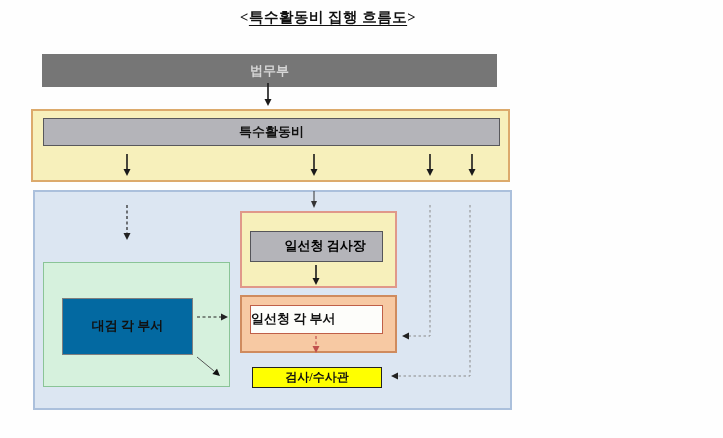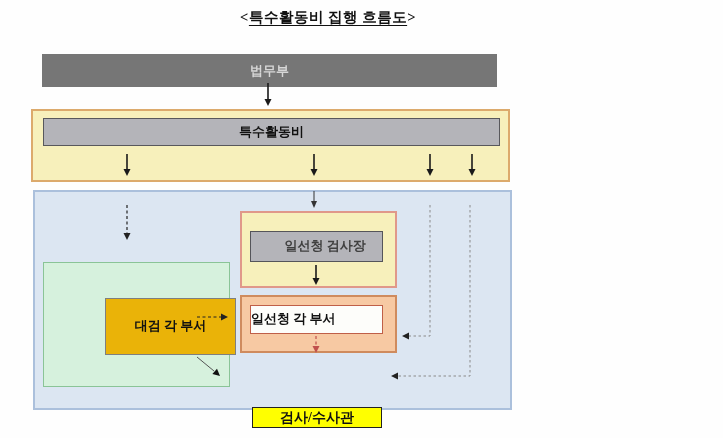--- a/index.html
+++ b/index.html
@@ -24,40 +24,40 @@
     left:43px;top:118px;width:457px;height:28px;background:#b4b4b9;border:1px solid #58585c;
     color:#111;font-weight:bold;font-size:13px;text-align:center;line-height:26px;
   }
   #blue-container{
     left:33px;top:190px;width:479px;height:220px;background:#dce6f2;border:2px solid #abc0dc;
   }
   #green-box{
     left:43px;top:262px;width:187px;height:125px;background:#d6f1dd;border:1.5px solid #8ac497;
   }
   #supreme-box{
-    left:62px;top:298px;width:131px;height:57px;background:#eab308;border:1.5px solid #7f7f7f;
-    color:#111;font-weight:bold;font-size:13px;text-align:center;line-height:54px;white-space:nowrap;margin-left:43px;
+    left:62px;top:298px;width:131px;height:57px;background:#0369a1;border:1.5px solid #7f7f7f;
+    color:#111;font-weight:bold;font-size:13px;text-align:center;line-height:54px;white-space:nowrap;
   }
   #fc-container{
     left:240px;top:211px;width:157px;height:77px;background:#f7f0bb;border:2px solid #e0988a;
   }
   #fc-box{
     left:250px;top:231px;width:133px;height:31px;background:#b4b4b9;border:1.5px solid #55555a;
-    color:#404040;font-weight:bold;font-size:13px;text-align:center;line-height:28px;white-space:nowrap;padding-left:17px;
+    color:#000000;font-weight:bold;font-size:13px;text-align:center;line-height:28px;white-space:nowrap;padding-left:17px;
   }
   #fd-container{
     left:240px;top:295px;width:157px;height:58px;background:#f7c9a3;border:2px solid #cf8b5e;
   }
   #fd-box{
     left:250px;top:305px;width:133px;height:29px;background:#fdfdfa;border:1.5px solid #bf5f48;
     color:#111;font-weight:bold;font-size:13px;text-align:left;line-height:26px;white-space:nowrap;
   }
   #pi-box{
     left:252px;top:367px;width:130px;height:21px;background:#ffff00;border:1px solid #222;
-    color:#111;font-weight:bold;font-size:14px;text-align:center;line-height:19px;white-space:nowrap;margin-top:40px;
+    color:#111;font-weight:bold;font-size:12px;text-align:center;line-height:19px;white-space:nowrap;
   }
   #arrow-layer{left:0;top:0;width:723px;height:438px;pointer-events:none;}
 </style>
 </head>
 <body>
 
 <div id="canvas">
 
   <div id="title" class="abs"><span>&lt;</span><span class="u">특수활동비 집행 흐름도</span><span>&gt;</span></div>
 

